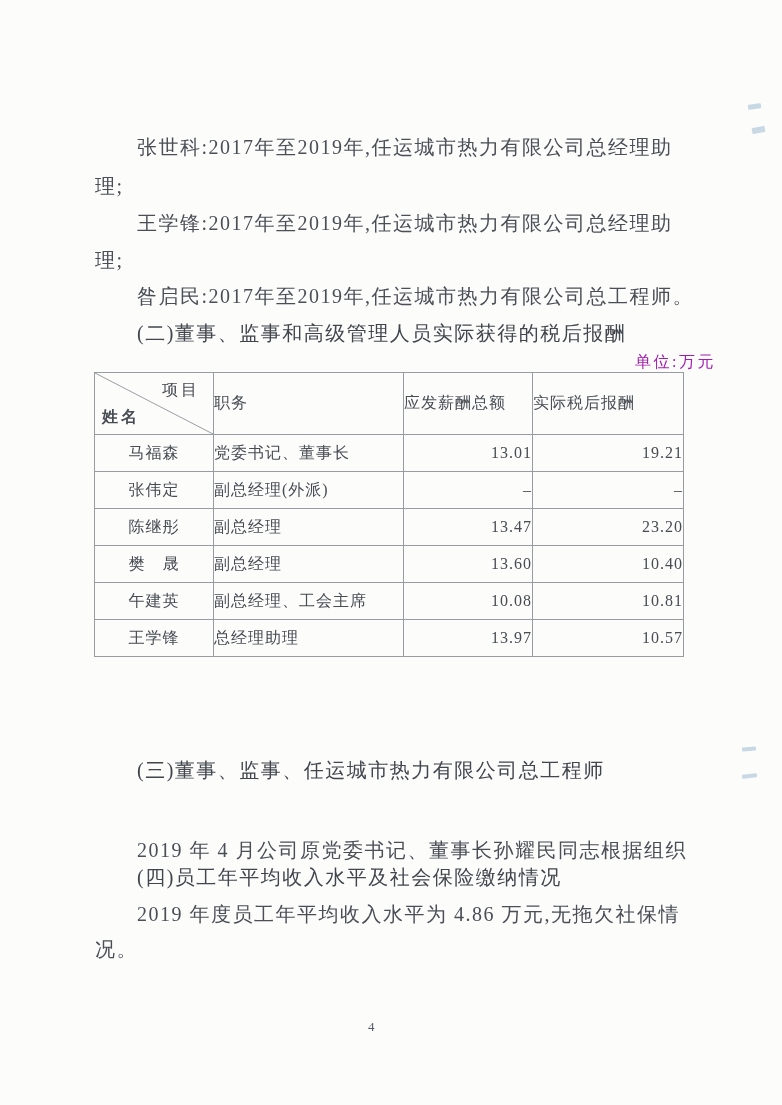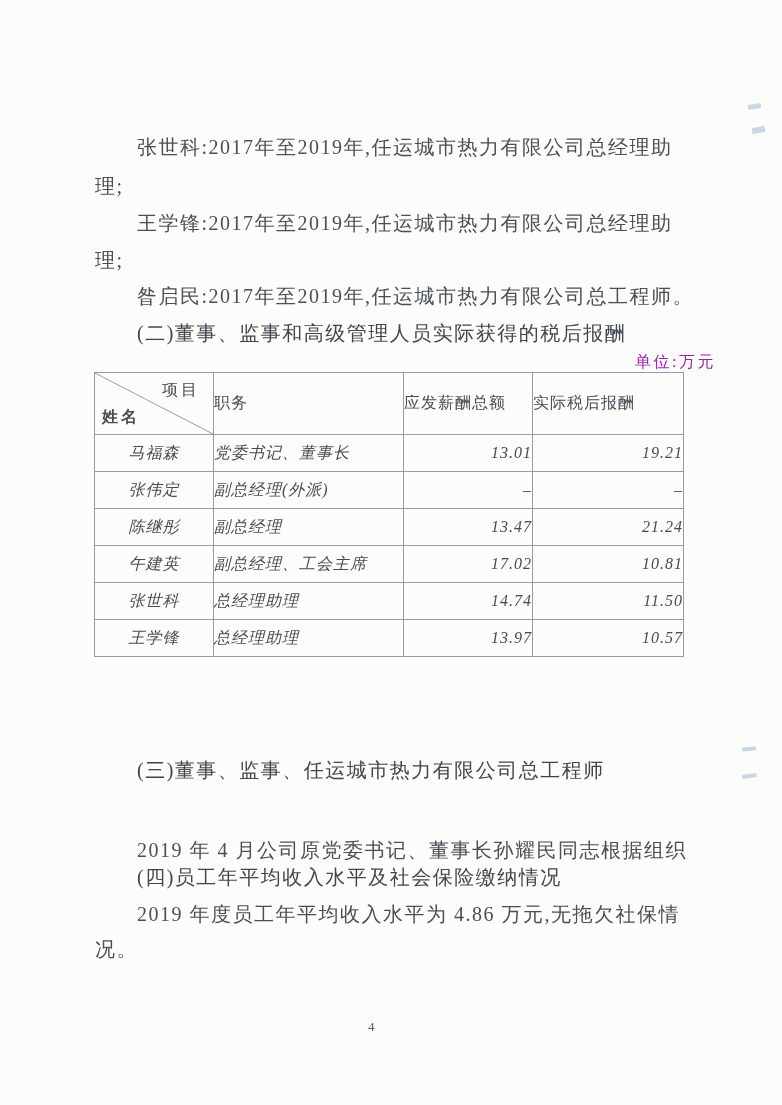--- a/index.html
+++ b/index.html
@@ -55,21 +55,21 @@
   table.comp td, table.comp th {
     border: 1px solid #989ca1;
     font-weight: normal;
     font-size: 16px;
     letter-spacing: 1px;
     color: #474c52;
     padding: 0;
     vertical-align: middle;
   }
   tr.hdr { height: 62px; }
-  tr.row { height: 37px; font-style: italic; }
+  tr.row { height: 37px; }
   td.corner {
     position: relative;
     padding: 0;
   }
   td.corner .diag {
     position: absolute;
     left: 0; top: 0;
     width: 100%; height: 100%;
     display: block;
   }
@@ -155,33 +155,33 @@
     <tr class="row">
       <td class="c-name">张伟定</td>
       <td class="c-center">副总经理(外派)</td>
       <td class="c-num">–</td>
       <td class="c-num">–</td>
     </tr>
     <tr class="row">
       <td class="c-name">陈继彤</td>
       <td class="c-center">副总经理</td>
       <td class="c-num">13.47</td>
-      <td class="c-num">21.24</td>
+      <td class="c-num">23.20</td>
+    </tr>
+    <tr class="row">
+      <td class="c-name">樊　晟</td>
+      <td class="c-center">副总经理</td>
+      <td class="c-num">13.60</td>
+      <td class="c-num">10.40</td>
     </tr>
     <tr class="row">
       <td class="c-name">午建英</td>
       <td class="c-center">副总经理、工会主席</td>
-      <td class="c-num">17.02</td>
+      <td class="c-num">10.08</td>
       <td class="c-num">10.81</td>
-    </tr>
-    <tr class="row">
-      <td class="c-name">张世科</td>
-      <td class="c-center">总经理助理</td>
-      <td class="c-num">14.74</td>
-      <td class="c-num">11.50</td>
     </tr>
     <tr class="row">
       <td class="c-name">王学锋</td>
       <td class="c-center">总经理助理</td>
       <td class="c-num">13.97</td>
       <td class="c-num">10.57</td>
     </tr>
   </tbody>
     </table>
 

